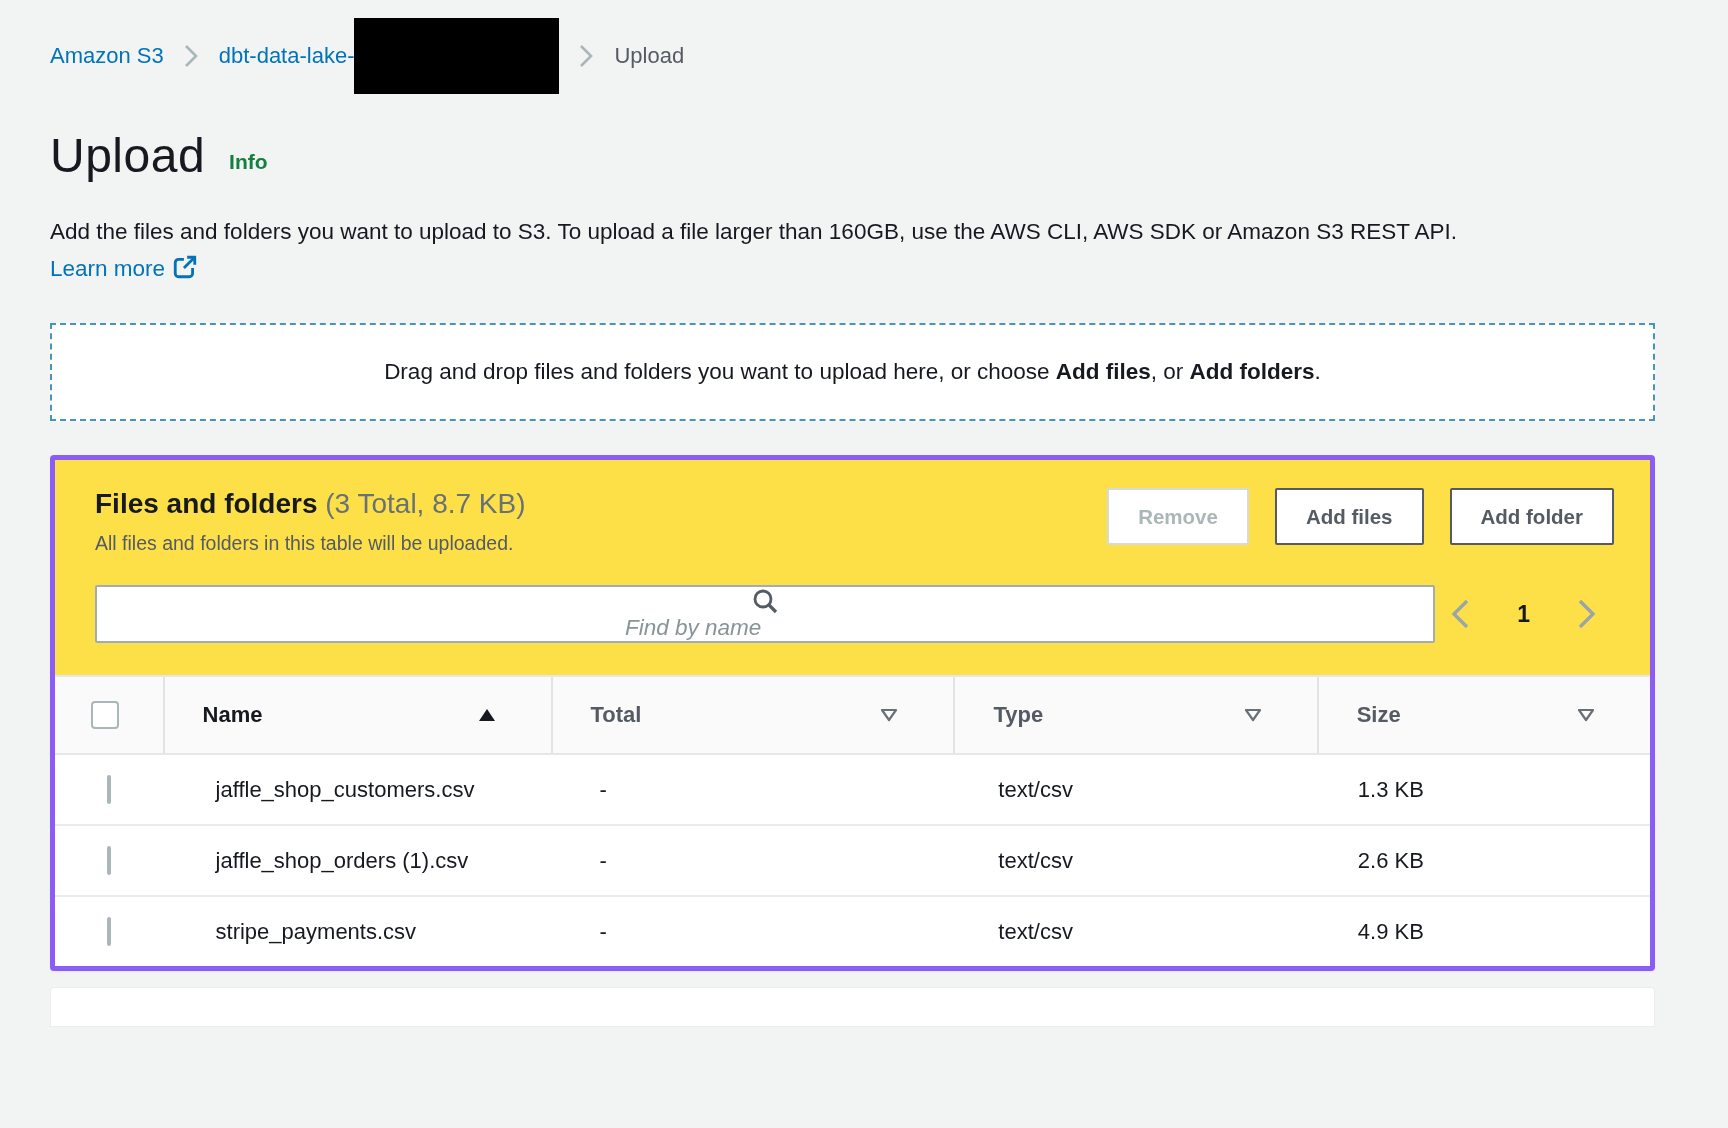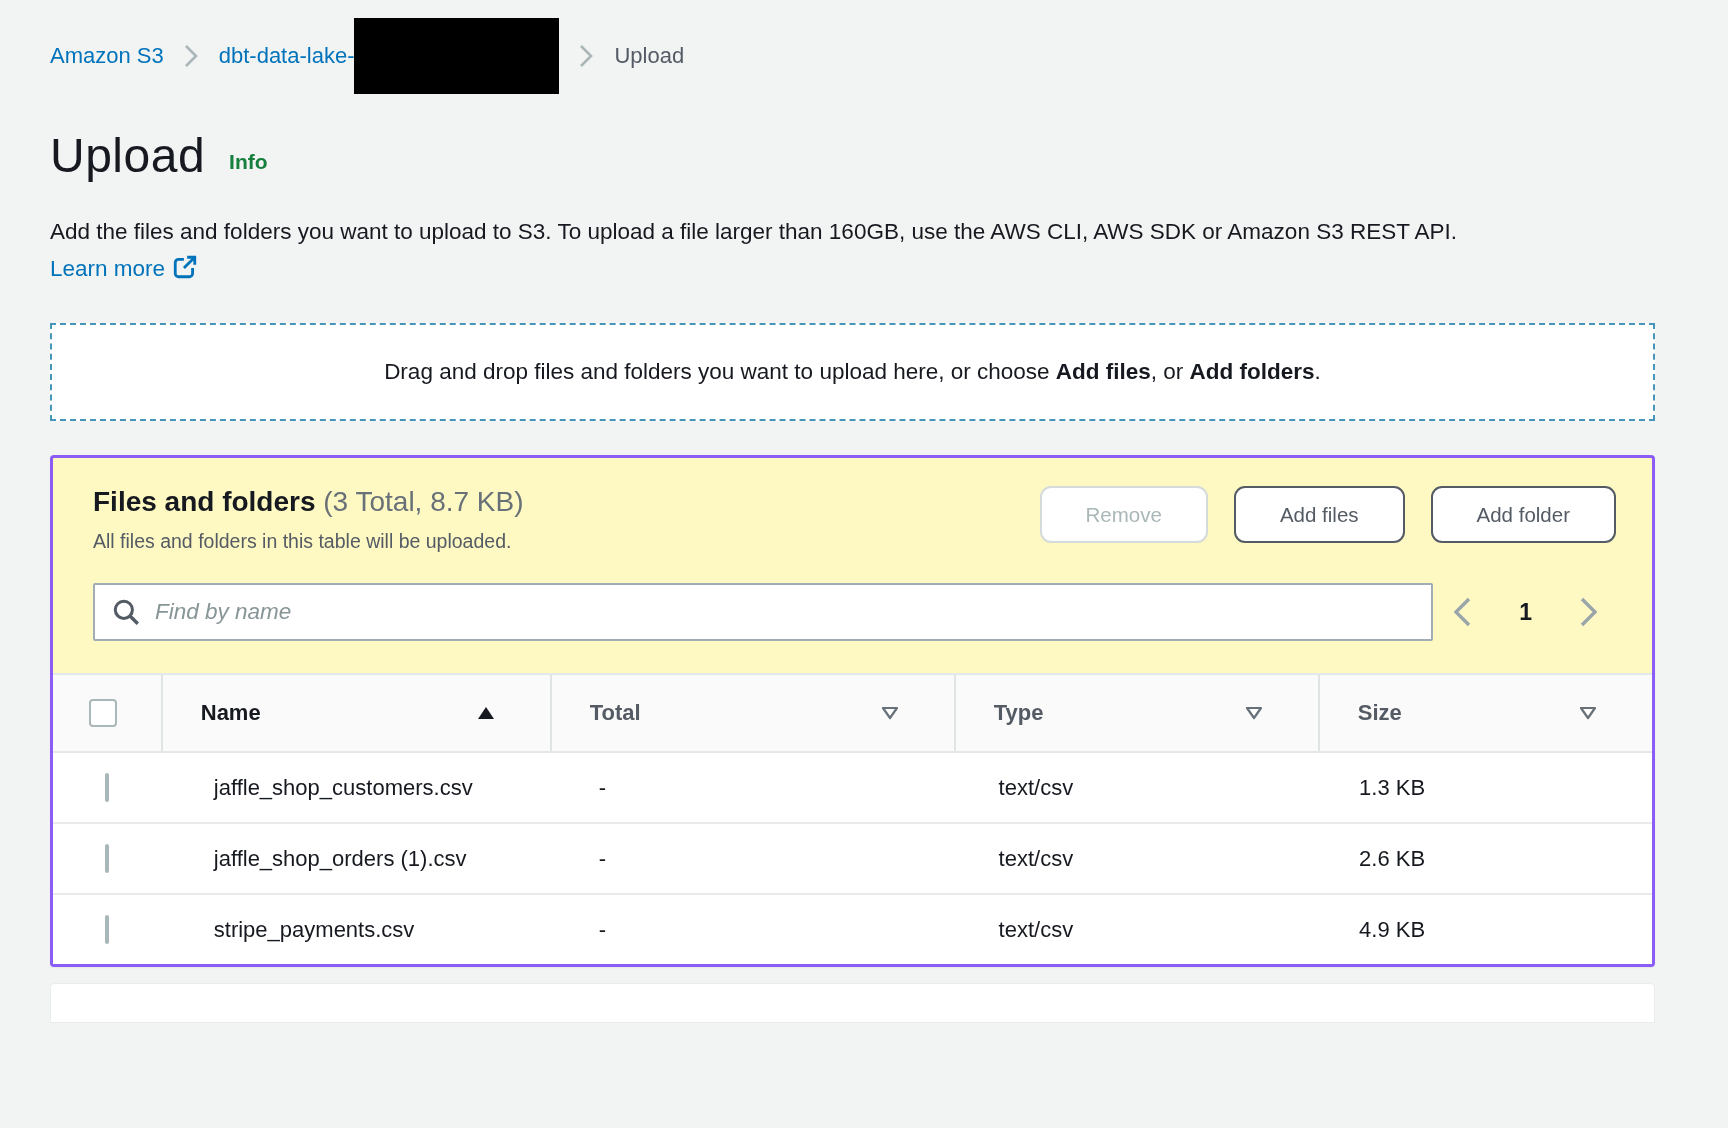--- a/index.html
+++ b/index.html
@@ -32,43 +32,43 @@
   .dropzone {
     margin-top: 36px; width: 1605px; height: 98px;
     background: #fff; border: 2px dashed #4596b8;
     display: flex; align-items: center; justify-content: center;
     font-size: 22.5px;
   }
   .dropzone b { font-weight: 700; }
 
   
   .card {
-    margin-top: 34px; width: 1605px; background: #fef9c3;
-    border: 3px solid #8b5cf6; border-radius: 4px;
+    margin-top: 34px; width: 1605px; background: #fde047;
+    border: 5px solid #8b5cf6; border-radius: 4px;
     box-shadow: 0 1px 2px rgba(0,0,0,.06);
   }
   .card-head { padding: 28px 36px 0 40px; display: flex; justify-content: space-between; align-items: flex-start; }
   .panel-title { font-size: 28px; font-weight: 700; color: #16191f; }
   .panel-counter { font-weight: 400; color: #687078; }
   .panel-subtitle { margin-top: 12px; font-size: 19.5px; color: #545b64; }
   .btn-row { display: flex; gap: 26px; }
   .btn {
-    height: 57px; padding: 0 44px; background: #fff; border-radius: 11px;
+    height: 57px; padding: 0 29px; background: #fff; border-radius: 2px;
     font-family: "Liberation Sans", sans-serif;
-    font-size: 20.5px; font-weight: 400; cursor: pointer;
+    font-size: 20.5px; font-weight: 700; cursor: pointer;
   }
   .btn-secondary { border: 2px solid #545b64; color: #545b64; }
   .btn-disabled { border: 2px solid #d5dbdb; color: #aab7b8; cursor: default; }
 
   
   .filter-row { margin-top: 30px; padding: 0 36px 0 40px; display: flex; align-items: center; }
   .search-box {
     width: 1340px; height: 58px; background: #fff;
     border: 2px solid #a2adb3; border-radius: 2px;
-    display: flex; align-items: center; padding: 12px 16px;
+    display: flex; align-items: center; padding: 0 16px; flex-direction: column;
   }
   .search-box input {
     flex: 1; border: none; outline: none; margin-left: 14px;
     font-family: "Liberation Sans", sans-serif;
     font-size: 22.5px; font-style: italic; color: #16191f; background: transparent;
   }
   .search-box input::placeholder { color: #879596; font-style: italic; opacity: 1; }
   .pagination { flex: 1; display: flex; align-items: center; justify-content: flex-end; gap: 46px; padding-right: 16px; }
   .page-num { font-size: 23px; font-weight: 700; color: #16191f; }
   .page-chevron { display: flex; align-items: center; cursor: pointer; background: none; border: none; padding: 0; }

